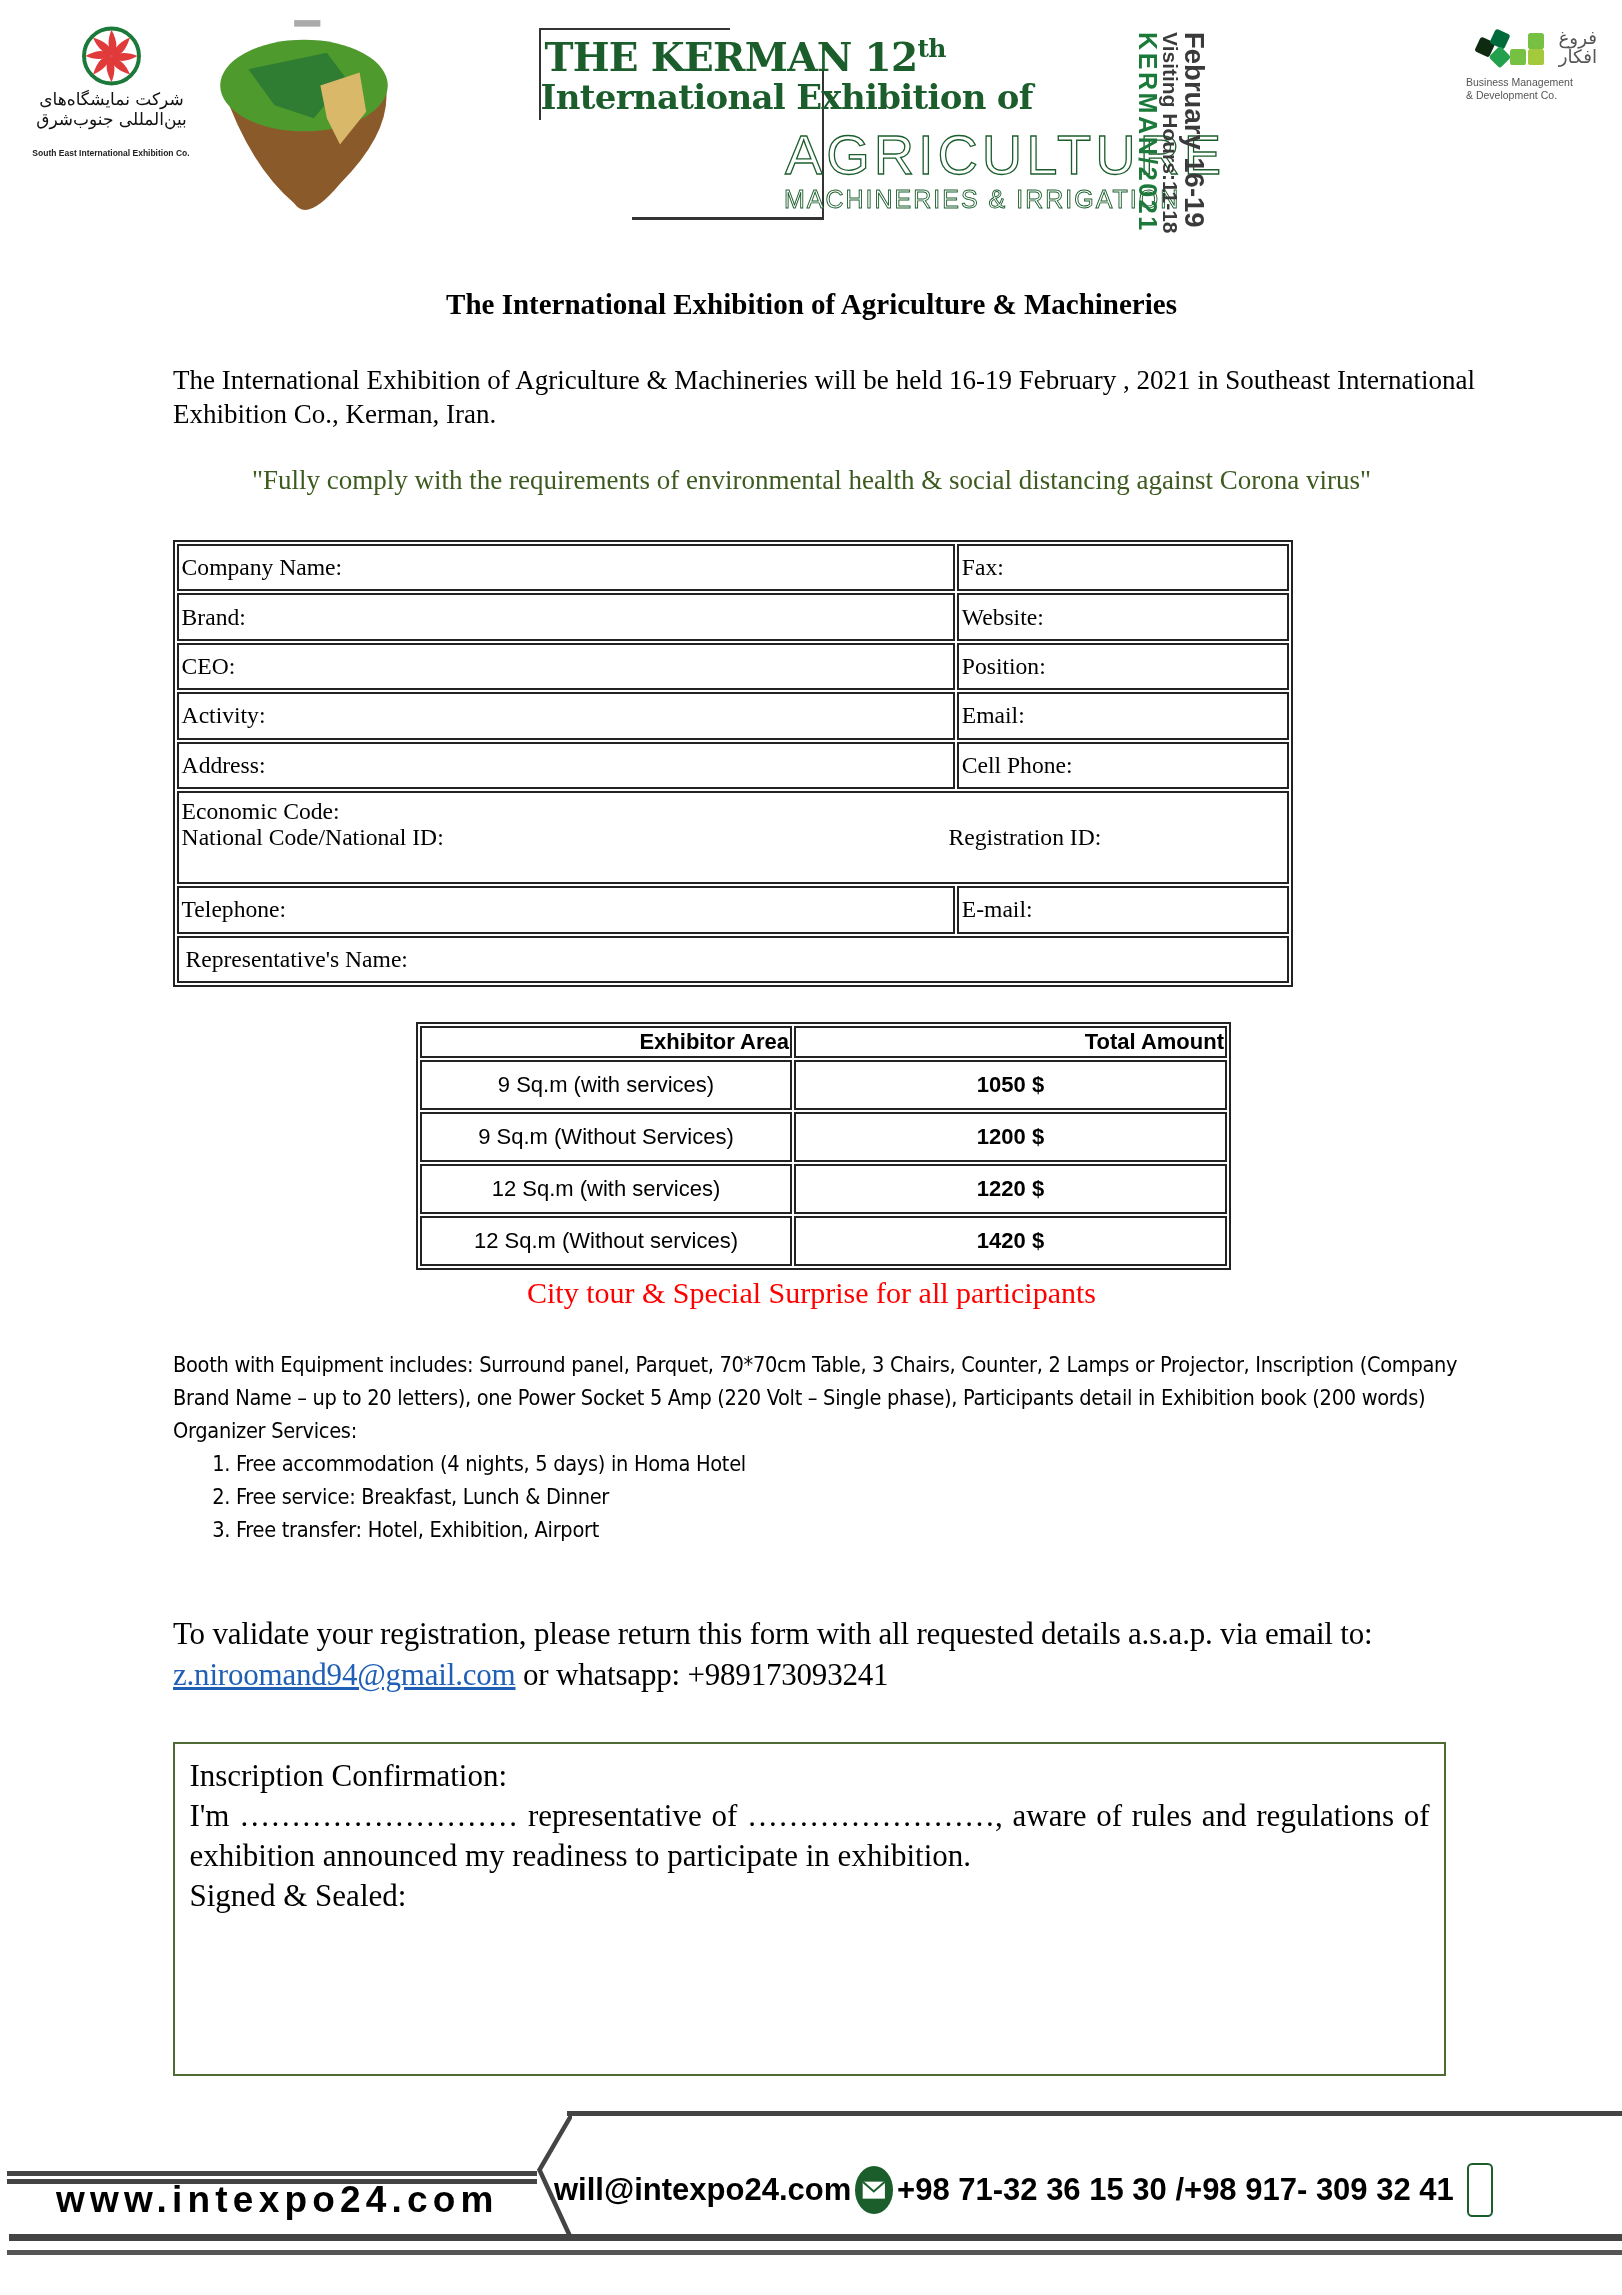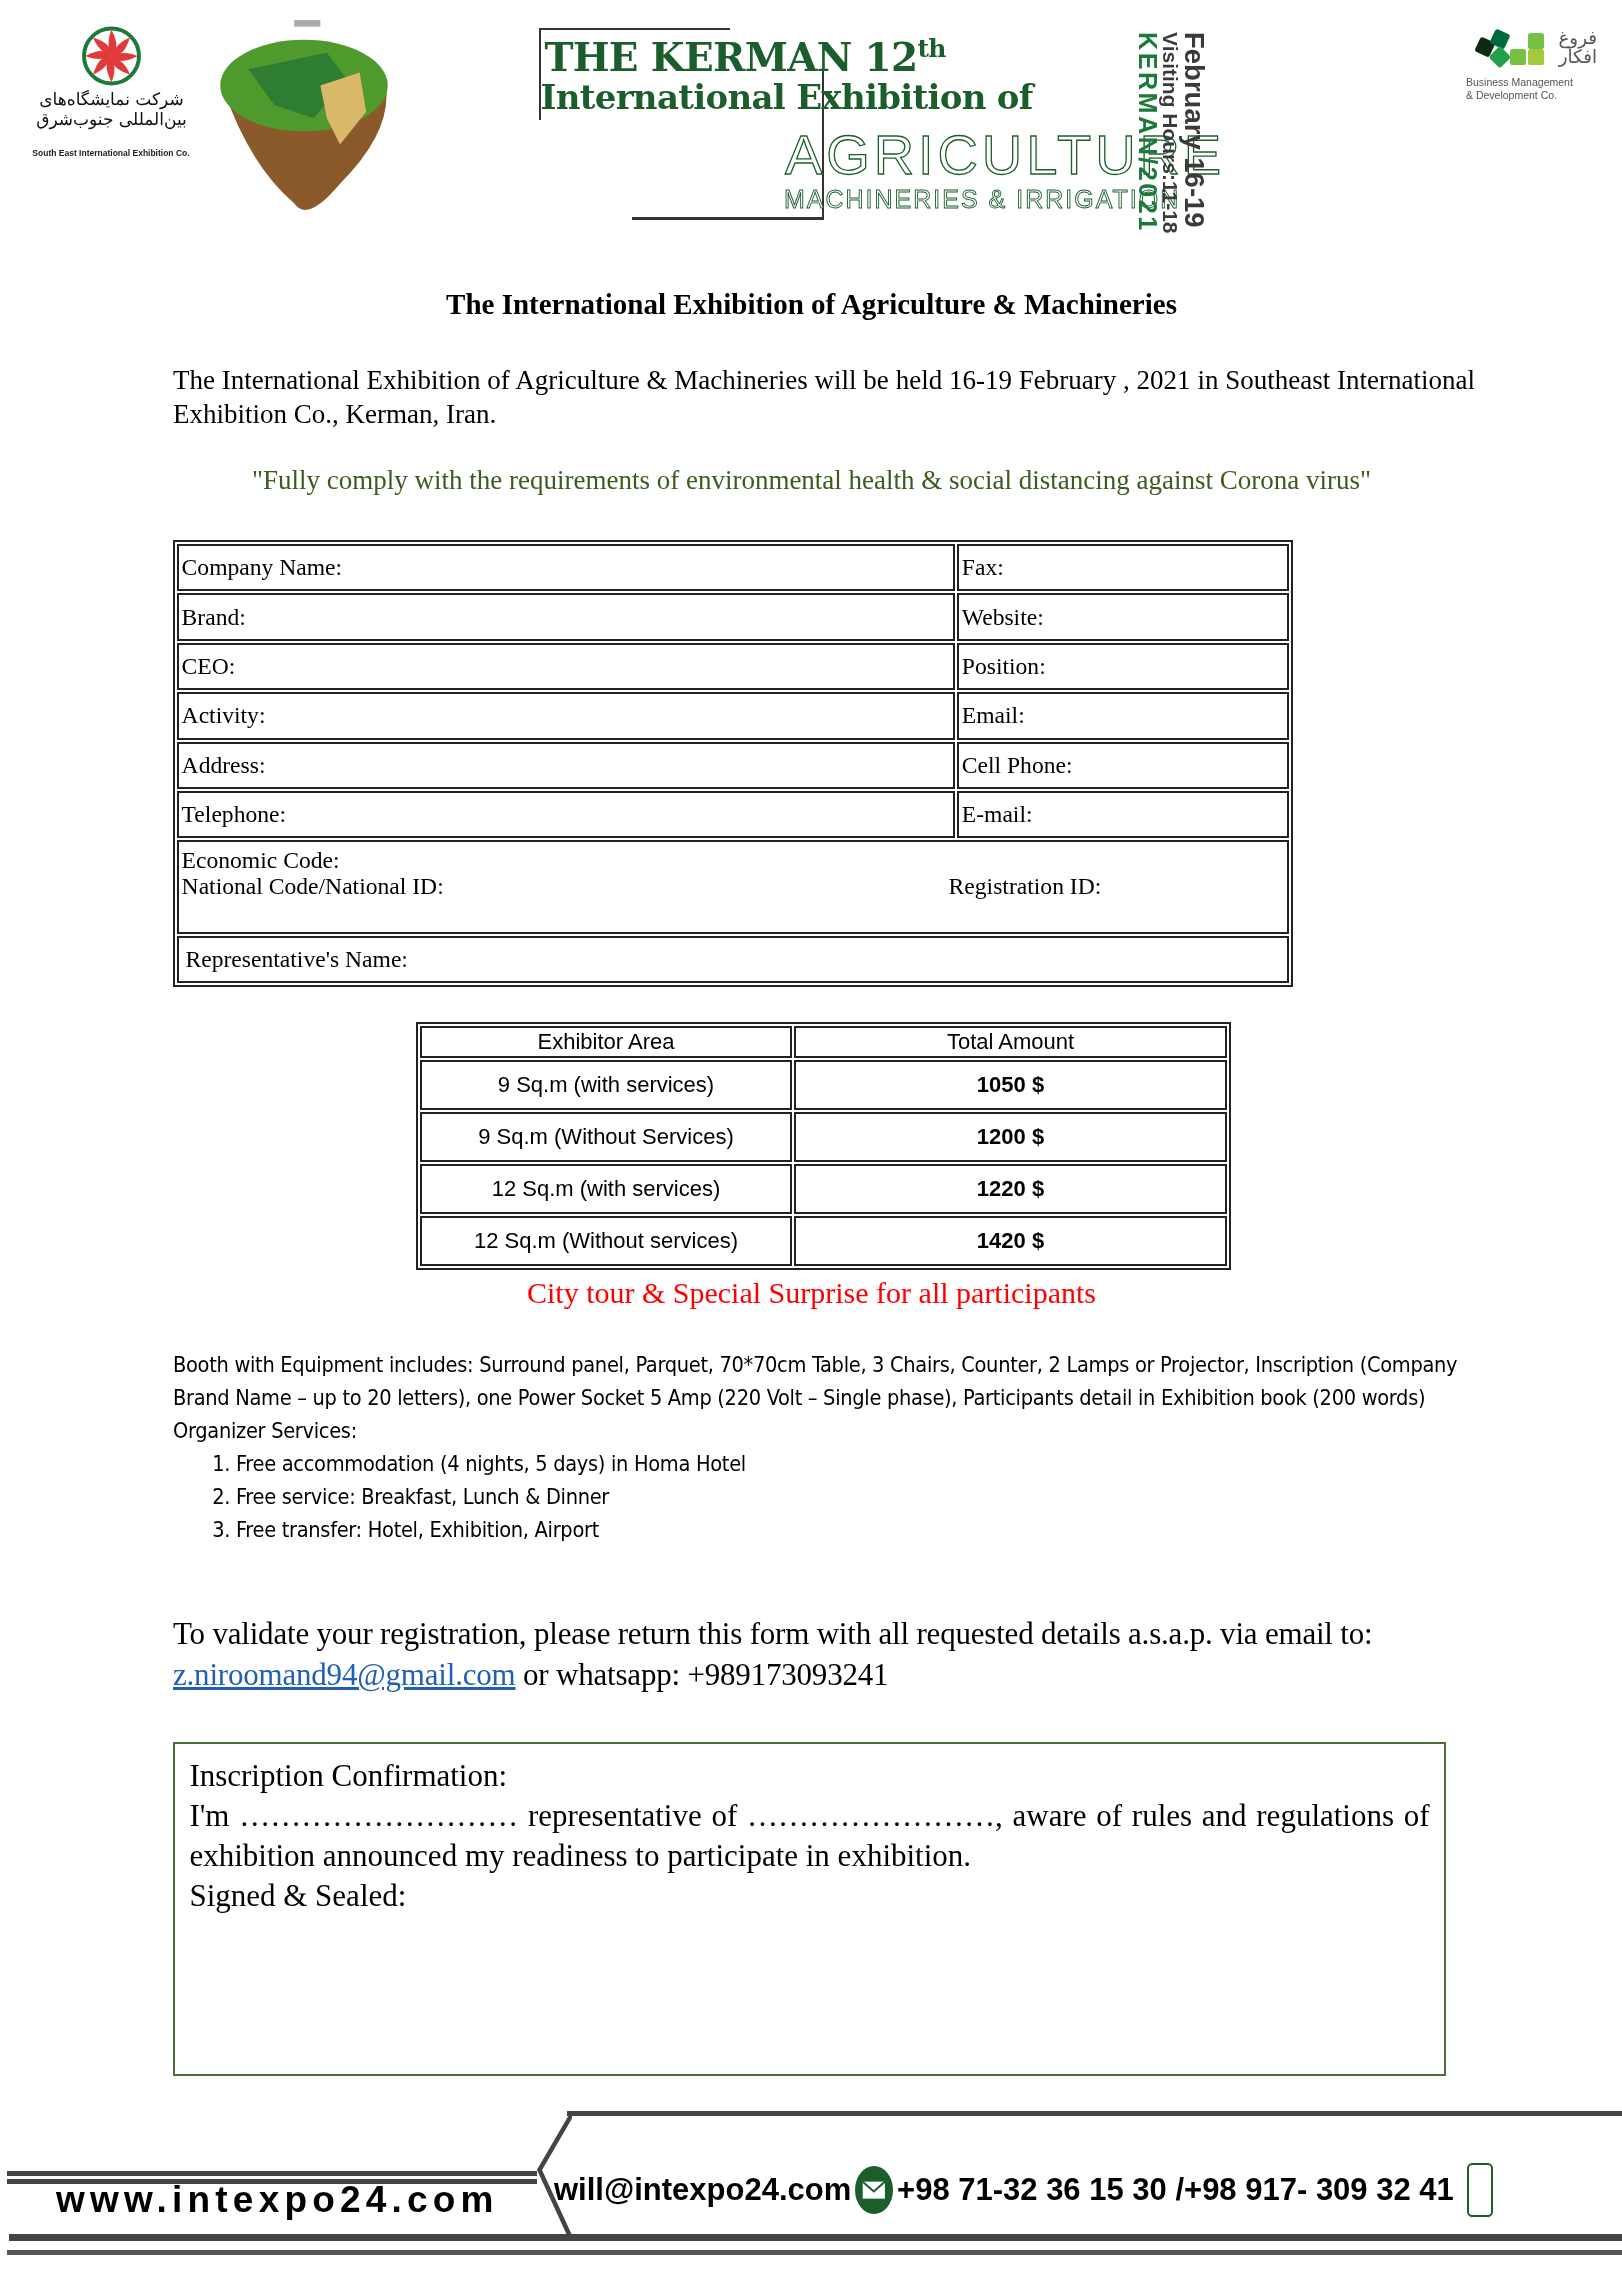--- a/index.html
+++ b/index.html
@@ -40,21 +40,21 @@
 
   
   #form { left:173px; top:540px; width:1120px; border-collapse:separate; border-spacing:2.6px; border:2px double #222; position:absolute; }
   #form td { border:2.6px double #222; font-size:23.6px; padding:5.2px 2.6px; vertical-align:middle; height:33px; white-space:nowrap; }
   #form td.l { width:769px; }
   #form .multi { height:79px; vertical-align:top; line-height:26px; }
 
   
   #price { left:416px; top:1022px; width:815px; position:absolute; border-collapse:separate; border-spacing:2.6px; border:2px double #222; }
   #price th, #price td { border:2.6px double #222; text-align:center; font-family:"Liberation Sans", sans-serif; font-size:22px; }
-  #price th { font-weight:normal; height:26px; }
+  #price th { font-weight:bold; height:26px;text-align:right; }
   #price td { height:44px; }
   #price td.amt { font-weight:bold; }
   #price td.area { width:366px; }
   #citytour { left:0; width:1623px; top:1276px; text-align:center; font-size:30px; color:#ff0000; }
 
   
   #details { left:173px; top:1348px; width:1309px; font-family:"DejaVu Sans Condensed","DejaVu Sans", sans-serif; font-size:21.6px; line-height:33px; letter-spacing:-0.3px; }
   #details ol { margin:0; padding-left:63px; }
   #validate { left:173px; top:1613px; width:1309px; font-size:31px; line-height:41px; letter-spacing:-0.2px; }
   #validate a { color:#1f5fb5; text-decoration:underline; }
@@ -151,31 +151,31 @@
   </tr>
   <tr>
     <td class="l">Activity:</td>
     <td>Email:</td>
   </tr>
   <tr>
     <td class="l">Address:</td>
     <td>Cell Phone:</td>
   </tr>
   <tr>
-    <td class="l">Telephone:</td>
-    <td>E-mail:</td>
-  </tr>
-  <tr>
     <td colspan="2" class="multi">
       <div>Economic Code:</div>
       <div style="display:flex;">
         <span style="width:767px;">National Code/National ID:</span>
         <span>Registration ID:</span>
       </div>
     </td>
+  </tr>
+  <tr>
+    <td class="l">Telephone:</td>
+    <td>E-mail:</td>
   </tr>
   <tr>
     <td colspan="2" style="padding-left:6.5px;">Representative's Name:</td>
   </tr>
 </tbody>
   </table>
 
 <table id="price">
   <tbody>
       <tr>

